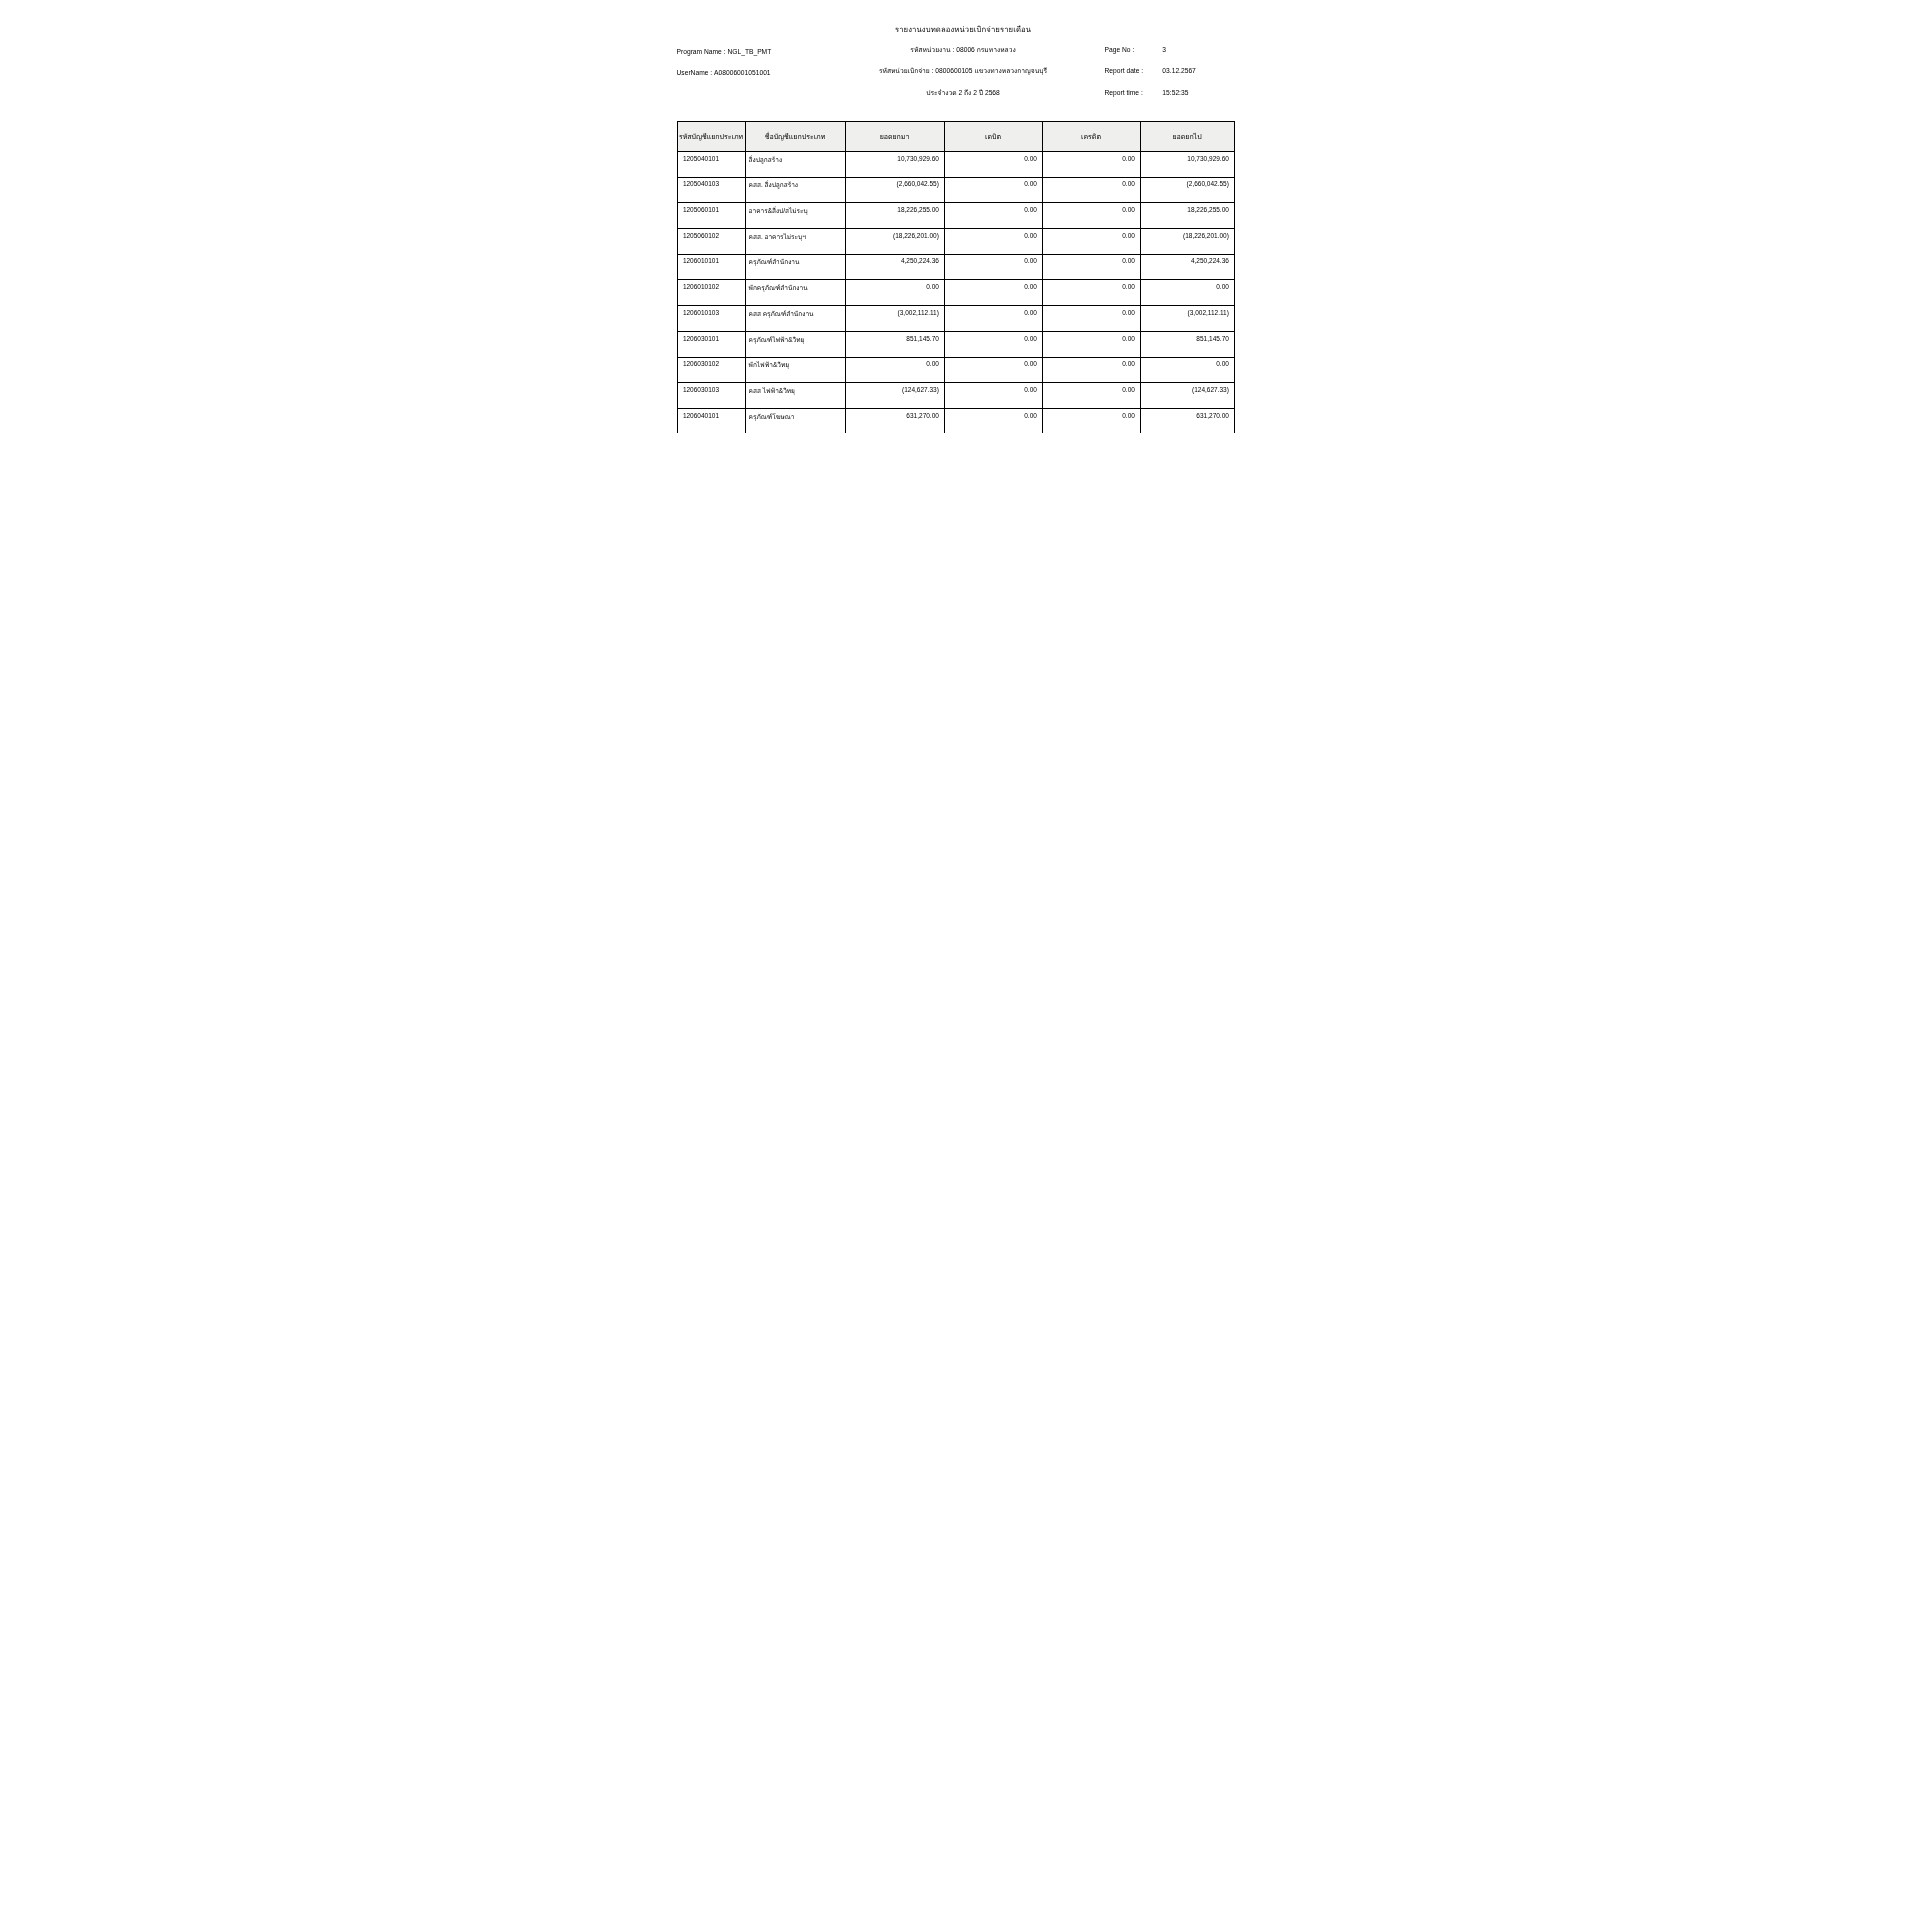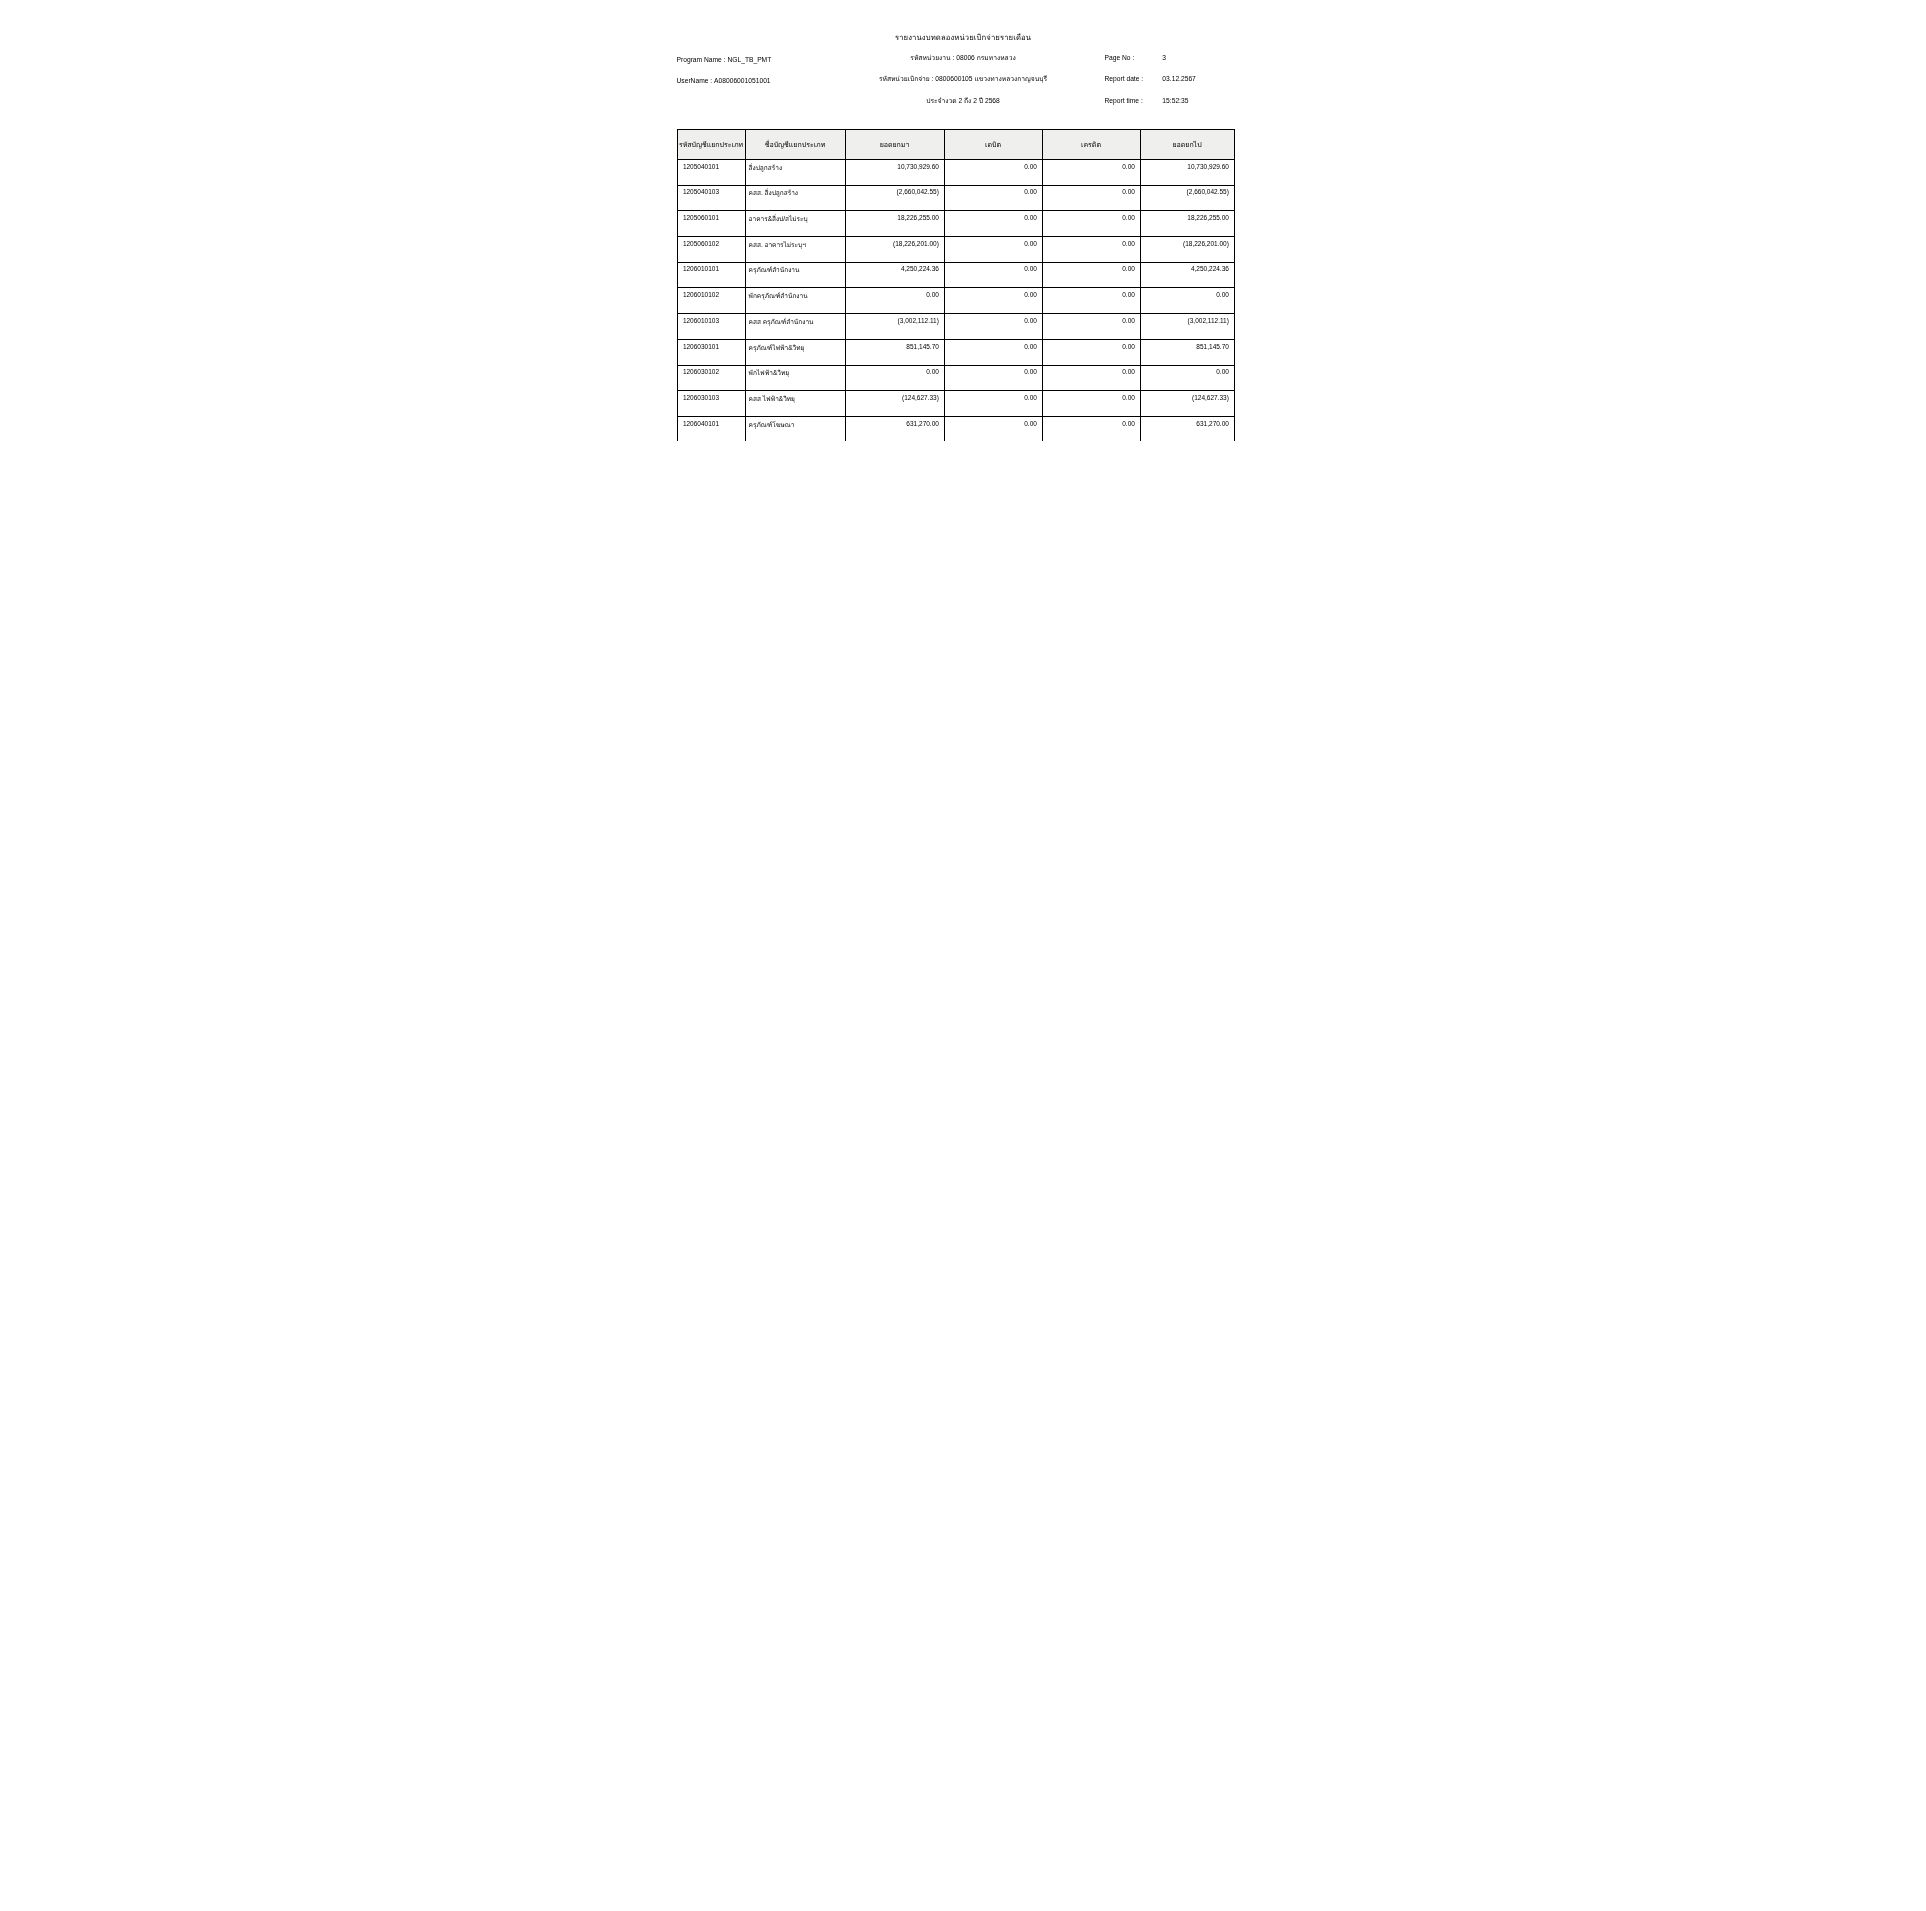--- a/index.html
+++ b/index.html
@@ -8,21 +8,21 @@
     background: #ffffff;
     font-family: "Liberation Sans", "DejaVu Sans", sans-serif;
     color: #000;
     -webkit-font-smoothing: antialiased;
   }
   .sheet {
     position: relative;
     width: 601px;
     height: 425px;
     background: #ffffff;
-    margin: 16px auto;
+    margin: 8px auto;
     overflow: hidden;
   }
   .report-title {
     position: absolute;
     top: 15.4px;
     left: 0;
     right: 0;
     text-align: center;
     font-size: 7.7px;
     letter-spacing: 0.1px;

